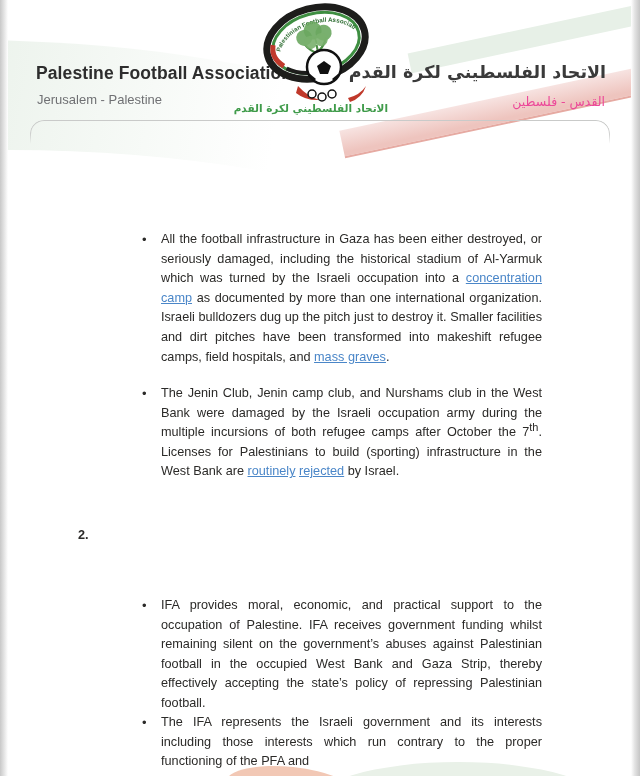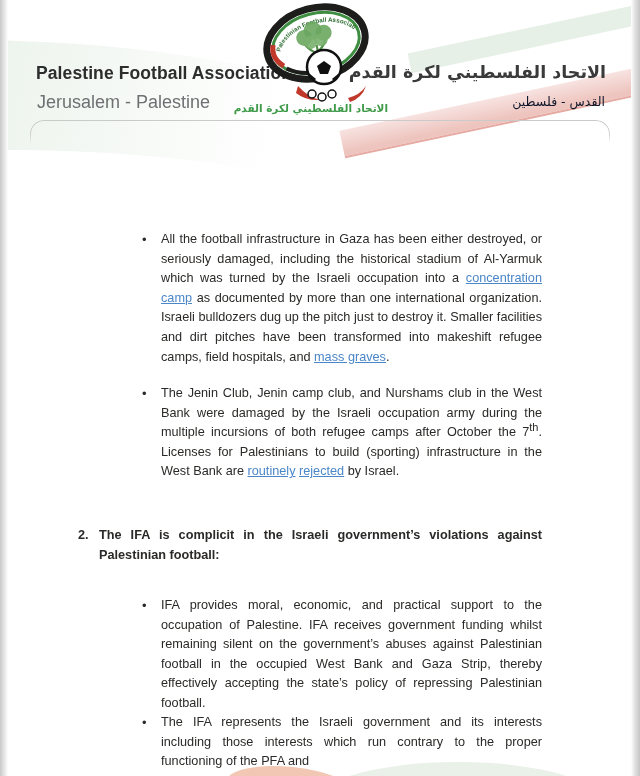--- a/index.html
+++ b/index.html
@@ -28,24 +28,24 @@
     mask-image:linear-gradient(to bottom,#000 50%,transparent 95%);}
 
   
   .footer-deco{position:absolute;left:8px;right:9px;bottom:0;height:22px;overflow:hidden;}
   .arc-green{position:absolute;left:300px;top:8px;width:300px;height:90px;border-radius:50%;background:#e9f1e8;}
   .wedge-salmon{position:absolute;left:218px;top:13px;width:130px;height:42px;border-radius:50%;
     background:#f2c8b5;transform:rotate(6deg);}
 
   
   .org-en{position:absolute;left:36px;top:63px;font-size:17.5px;font-weight:bold;color:#2d2d2d;letter-spacing:.1px;}
-  .loc-en{position:absolute;left:37px;top:92px;font-size:18px;color:#6f7073;}
+  .loc-en{position:absolute;left:37px;top:92px;font-size:13px;color:#6f7073;}
   .org-ar{position:absolute;right:34px;top:62px;font-size:17.5px;font-weight:bold;color:#3a3a3a;
     font-family:"DejaVu Sans",sans-serif;direction:rtl;}
-  .loc-ar{position:absolute;right:35px;top:94px;font-size:12.5px;color:#0f172a;
+  .loc-ar{position:absolute;right:35px;top:94px;font-size:12.5px;color:#ec4899;
     font-family:"DejaVu Sans",sans-serif;direction:rtl;}
 
   
   .logo{position:absolute;left:256px;top:2px;width:132px;text-align:center;}
   .logo-caption{margin-top:-4px;font-size:10.5px;font-weight:bold;color:#3f9b4a;
     font-family:"DejaVu Sans",sans-serif;direction:rtl;white-space:nowrap;}
 
   
   .para{position:absolute;font-size:12.7px;line-height:19.6px;text-align:justify;color:#2b2a28;}
   .bullet{left:138px;width:404px;padding-left:23px;box-sizing:border-box;}
@@ -129,21 +129,20 @@
     <span>All the football infrastructure in Gaza has been either destroyed, or seriously damaged, including the historical stadium of Al-Yarmuk which was turned by the Israeli occupation into a </span><span class="doclink">concentration camp</span><span> as documented by more than one international organization. Israeli bulldozers dug up the pitch just to destroy it. Smaller facilities and dirt pitches have been transformed into makeshift refugee camps, field hospitals, and </span><span class="doclink">mass graves</span><span>.</span>
   </div>
 
   <div class="para bullet b2">
     <span class="marker">•</span>
     <span>The Jenin Club, Jenin camp club, and Nurshams club in the West Bank were damaged by the Israeli occupation army during the multiple incursions of both refugee camps after October the 7</span><sup>th</sup><span>. Licenses for Palestinians to build (sporting) infrastructure in the West Bank are </span><span class="doclink">routinely</span><span> </span><span class="doclink">rejected</span><span> by Israel.</span>
   </div>
 
   <div class="para heading">
     <span class="num">2.</span>
-    <span>The IFA is complicit in the Israeli government’s violations against Palestinian football:</span>
   </div>
 
   <div class="para bullet b3">
     <span class="marker">•</span>
     <span>IFA provides moral, economic, and practical support to the occupation of Palestine. IFA receives government funding whilst remaining silent on the government’s abuses against Palestinian football in the occupied West Bank and Gaza Strip, thereby effectively accepting the state’s policy of repressing Palestinian football.</span>
   </div>
 
   <div class="para bullet b4">
     <span class="marker">•</span>
     <span>The IFA represents the Israeli government and its interests including those interests which run contrary to the proper functioning of the PFA and</span>

